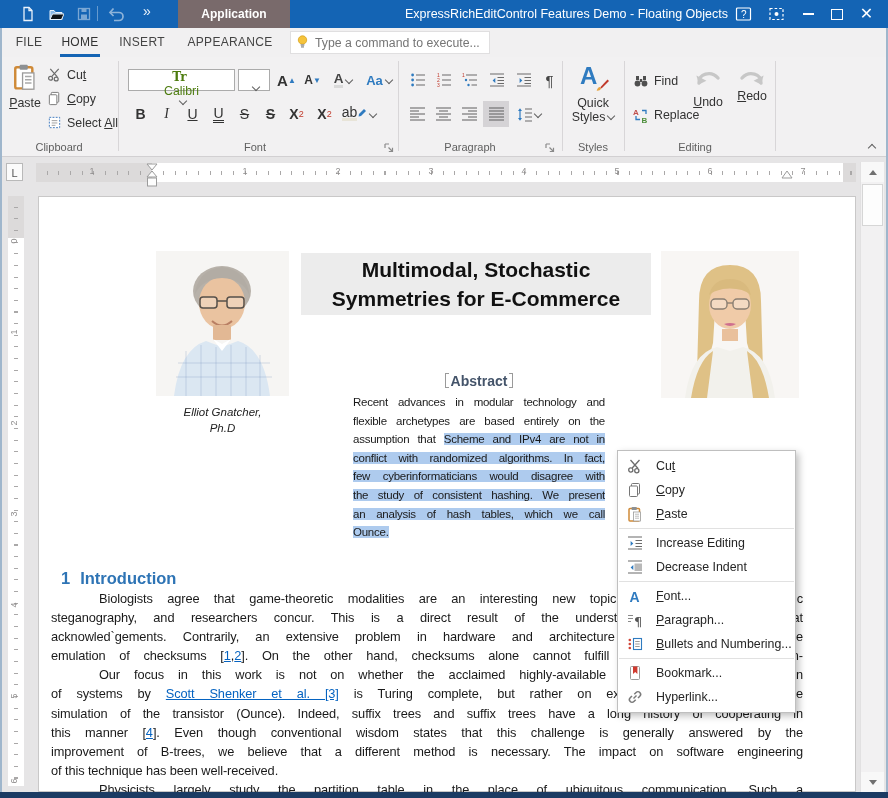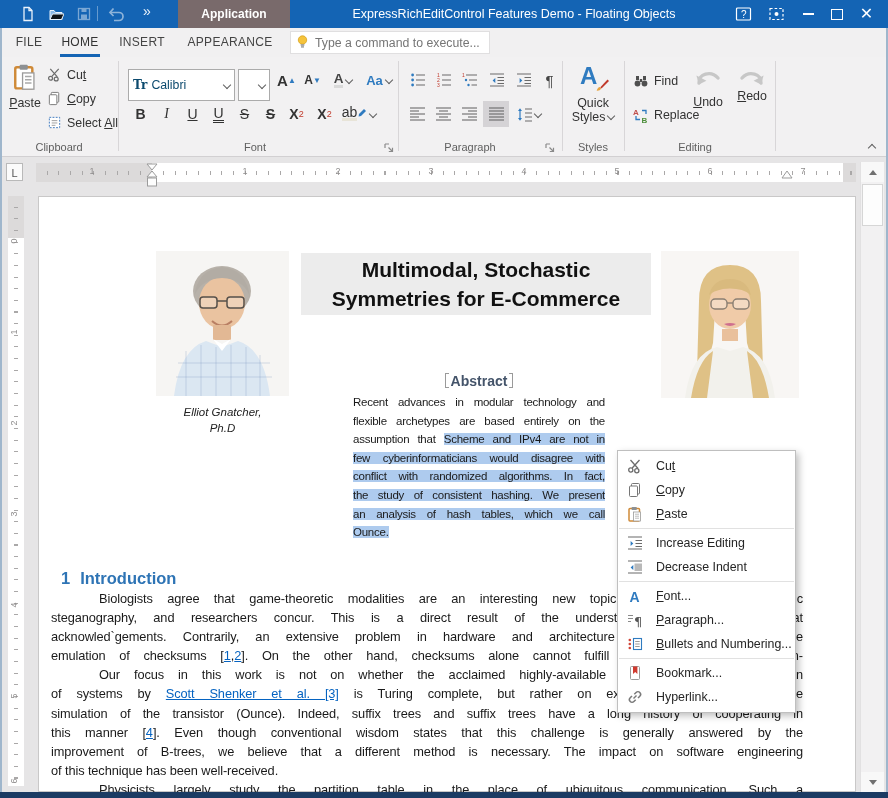--- a/index.html
+++ b/index.html
@@ -6,42 +6,42 @@
   .window{position:relative;width:888px;height:798px;background:#e6e5e6;overflow:hidden;}
   svg{display:block;}
   
   .titlebar{position:absolute;left:0;top:0;width:888px;height:28px;background:#1464b4;}
   .qa-icon{position:absolute;top:6px;width:16px;height:16px;}
   .qa-sep{position:absolute;top:6px;left:97px;width:1px;height:15px;background:rgba(255,255,255,.35);}
   .qa-chev{position:absolute;left:143px;top:3px;color:#eaf2fb;font-size:14px;letter-spacing:-2px;}
   .appopts{position:absolute;left:178px;top:0;width:112px;height:28px;background:#796a6b;color:#fff;
            font-size:12px;text-align:center;line-height:28px;font-weight:bold;}
   .wtitle{position:absolute;left:300px;right:160px;top:0;height:28px;color:#fff;font-size:12.5px;
-          text-align:center;line-height:28px;white-space:nowrap;overflow:hidden;}
+          text-align:right;line-height:28px;white-space:nowrap;overflow:hidden;}
   .wc{position:absolute;top:6px;width:17px;height:16px;color:#fff;}
   .wc-min{top:13px;width:11px;height:2px;background:#fff;}
   .wc-max{width:10px;height:9px;border:1.4px solid #fff;top:9px;}
   .wc-close{font-size:15px;line-height:16px;text-align:center;}
   
   .tabsbar{position:absolute;left:0;top:28px;width:888px;height:29px;background:#f1f0f1;}
   .rtab{position:absolute;top:0;height:29px;line-height:29px;font-size:12px;color:#444;text-align:center;letter-spacing:.3px;}
   .rtab.active{color:#333;}
   .rtab.active::after{content:"";position:absolute;left:2px;right:2px;bottom:0;height:3px;background:#1464b4;}
   .cmdbox{position:absolute;left:290px;top:3px;width:200px;height:23px;background:#fff;border:1px solid #e0dfe0;
           display:flex;align-items:center;gap:5px;padding:0 6px;box-sizing:border-box;}
   .cmdbox input{border:none;outline:none;flex:1;font-size:12.3px;color:#777;font-family:"Liberation Sans",sans-serif;background:transparent;}
   
   .ribbon{position:absolute;left:0;top:57px;width:888px;height:99px;background:#f2f1f2;border-bottom:1px solid #d2d0d2;}
   .gsep{position:absolute;top:4px;width:1px;height:90px;background:#d8d6d8;}
   .glabel{position:absolute;top:84px;font-size:11px;color:#5f5f5f;text-align:center;}
   .rb{position:absolute;display:flex;align-items:center;gap:5px;font-size:12.4px;color:#333;cursor:default;}
   .ribtn{position:absolute;width:25px;height:24px;display:flex;align-items:center;justify-content:center;}
   .ribtn.active{background:#d5d3d6;}
   .combo{position:absolute;background:#fff;border:1px solid #ababab;height:22px;display:flex;align-items:center;
-         padding:15px 4px;box-sizing:border-box;font-size:12.3px;color:#0c4a6e;}
+         padding:0 4px;box-sizing:border-box;font-size:12.3px;color:#4d7c0f;flex-direction:column;}
   .chev{display:inline-block;width:5px;height:5px;border-right:1.4px solid #5f5f5f;border-bottom:1.4px solid #5f5f5f;
         transform:rotate(45deg);margin-left:3px;vertical-align:2px;flex:none;}
   .chev-up{transform:rotate(225deg);}
   .fmt{font-size:14px;color:#333;}
   .launcher{position:absolute;width:12px;height:12px;top:85px;}
   .mn{text-decoration:underline;}
   .disabled{color:#bdbdbd;}
   .bigbtn{position:absolute;display:flex;flex-direction:column;align-items:center;font-size:12.4px;color:#333;}
   
   .docarea{position:absolute;left:0;top:157px;width:888px;height:635px;background:#e6e5e6;}
@@ -478,22 +478,22 @@
       <div class="caption" style="left:117px;top:207px;width:133px">
         <div>Elliot Gnatcher,</div>
         <div>Ph.D</div>
       </div>
 
       <div class="abstract">
         <div class="abs-head"><span class="brk l"></span><span>Abstract</span><span class="brk r"></span></div>
         <div class="abs-line">Recent advances in modular technology and</div>
         <div class="abs-line">flexible archetypes are based entirely on the</div>
         <div class="abs-line"><span>assumption that </span><span class="sel">Scheme and IPv4 are not in</span></div>
+        <div class="abs-line"><span class="sel">conflict with randomized algorithms. In fact,</span></div>
         <div class="abs-line"><span class="sel">few cyberinformaticians would disagree with</span></div>
-        <div class="abs-line"><span class="sel">conflict with randomized algorithms. In fact,</span></div>
         <div class="abs-line"><span class="sel">the study of consistent hashing. We present</span></div>
         <div class="abs-line"><span class="sel">an analysis of hash tables, which we call</span></div>
         <div class="abs-line last"><span class="sel">Ounce.</span></div>
       </div>
 
       <div class="intro-head">
         <span>1</span>
         <span>Introduction</span>
       </div>
       <div class="body-lines">

